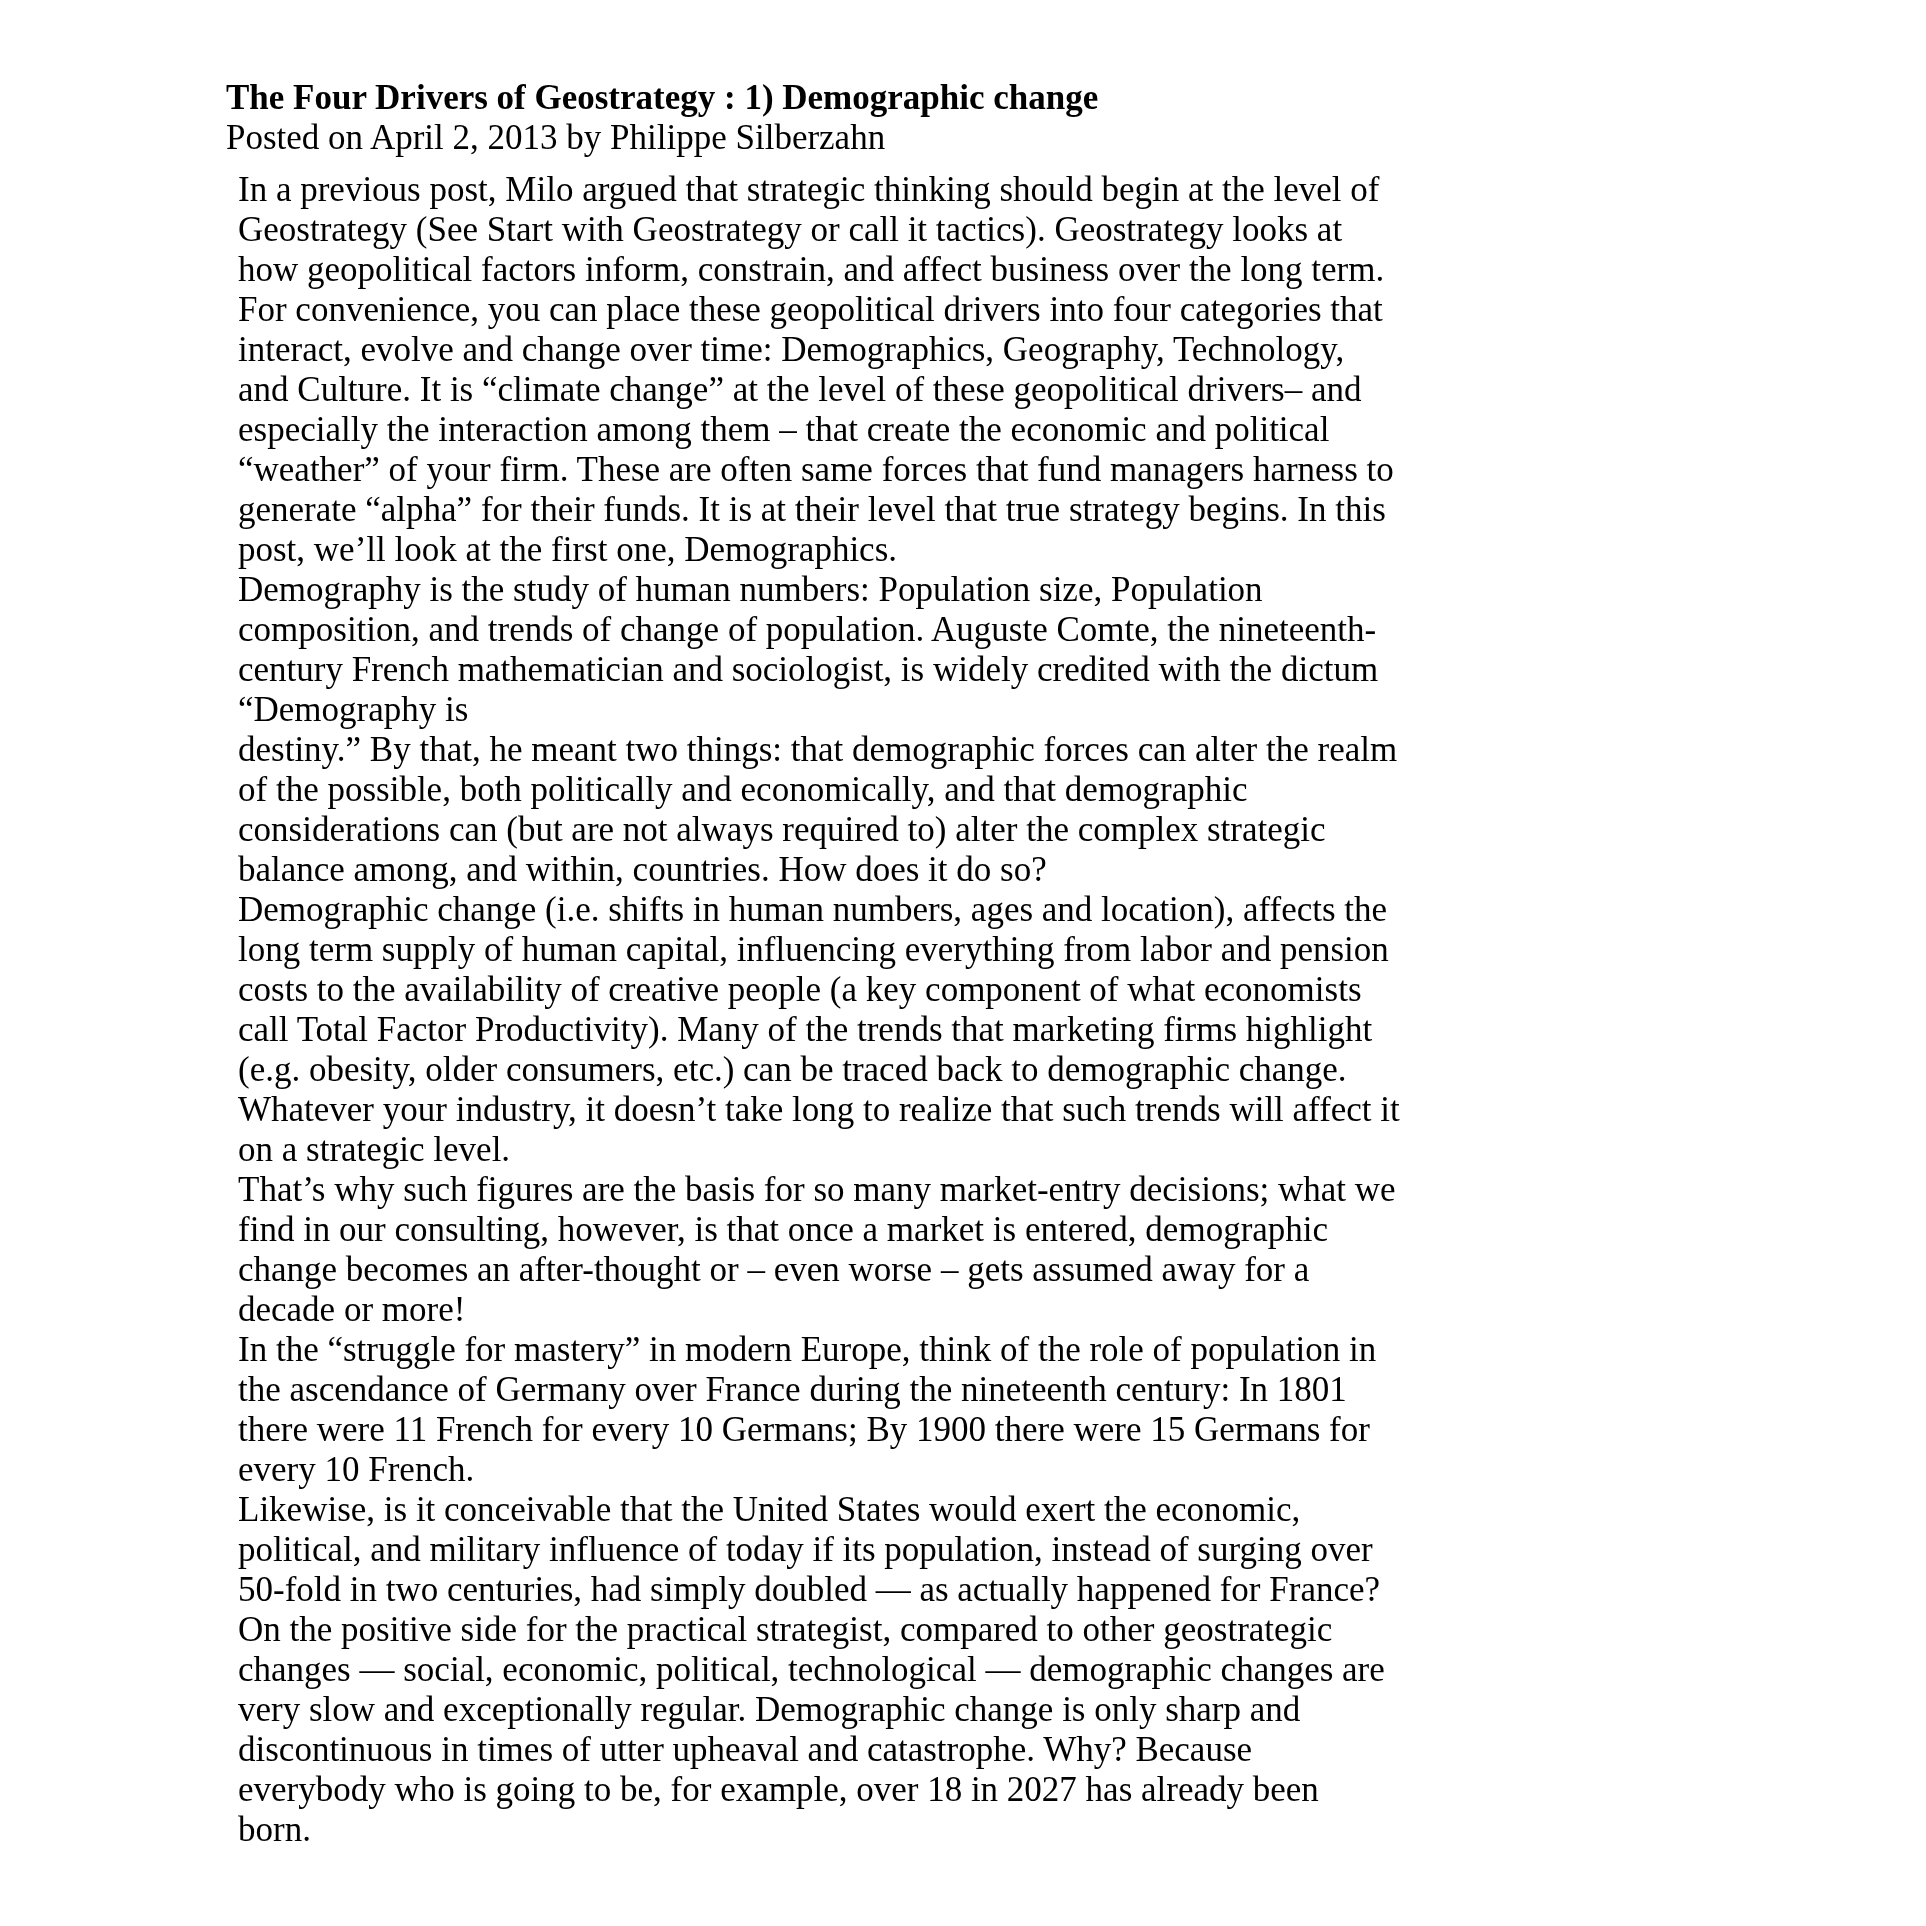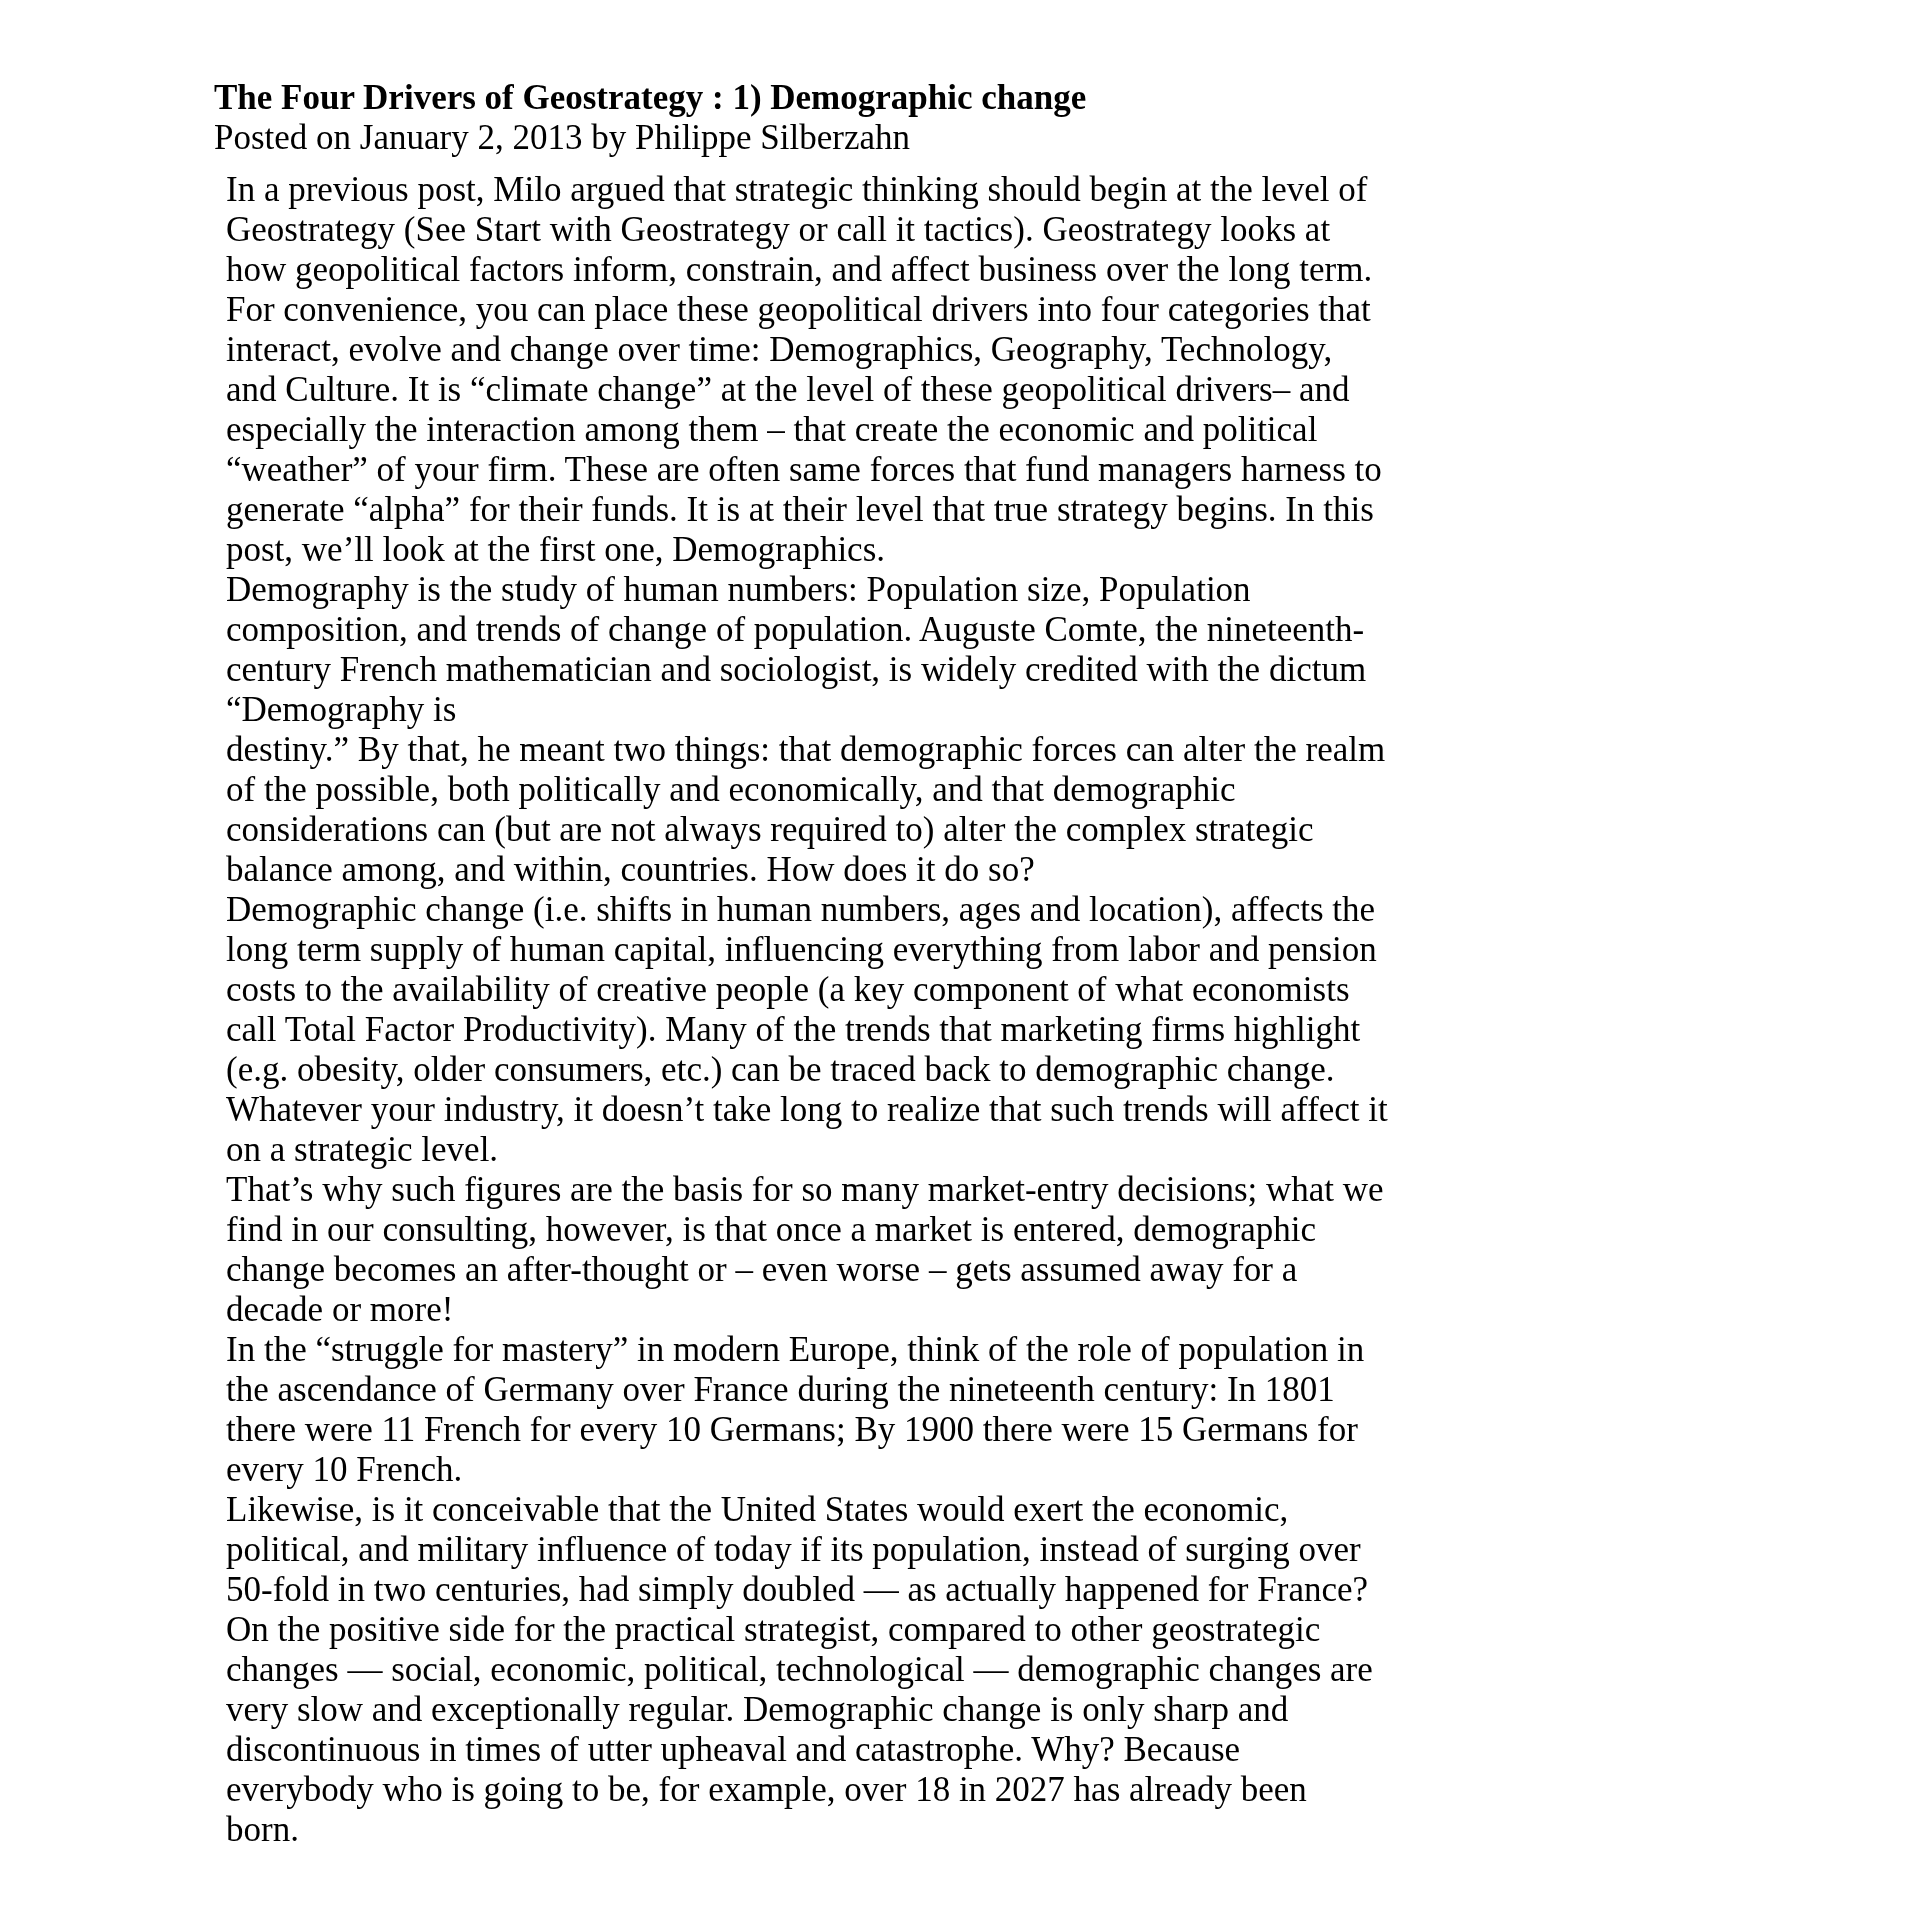--- a/index.html
+++ b/index.html
@@ -11,21 +11,21 @@
     overflow: hidden;
   }
   .page {
     position: relative;
     width: 1926px;
     height: 1926px;
     background: #ffffff;
   }
   .doc {
     position: absolute;
-    left: 214px;
+    left: 226px;
     top: 78px;
     color: #000000;
     font-family: "Liberation Serif", "DejaVu Serif", serif;
     font-size: 35px;
     line-height: 40px;
   }
   .doc-title {
     margin: 0;
     padding: 0;
     font-family: "Liberation Serif", "DejaVu Serif", serif;
@@ -44,21 +44,21 @@
     font-weight: normal;
     white-space: pre;
   }
 </style>
 </head>
 <body>
 
 <div class="page">
   <div class="doc">
     <h1 class="doc-title">The Four Drivers of Geostrategy : 1) Demographic change</h1>
-    <div class="doc-byline">Posted on January 2, 2013 by Philippe Silberzahn</div>
+    <div class="doc-byline">Posted on April 2, 2013 by Philippe Silberzahn</div>
     <div class="doc-body">In a previous post, Milo argued that strategic thinking should begin at the level of
 Geostrategy (See Start with Geostrategy or call it tactics). Geostrategy looks at
 how geopolitical factors inform, constrain, and affect business over the long term.
 For convenience, you can place these geopolitical drivers into four categories that
 interact, evolve and change over time: Demographics, Geography, Technology,
 and Culture. It is “climate change” at the level of these geopolitical drivers– and
 especially the interaction among them – that create the economic and political
 “weather” of your firm. These are often same forces that fund managers harness to
 generate “alpha” for their funds. It is at their level that true strategy begins. In this
 post, we’ll look at the first one, Demographics.

